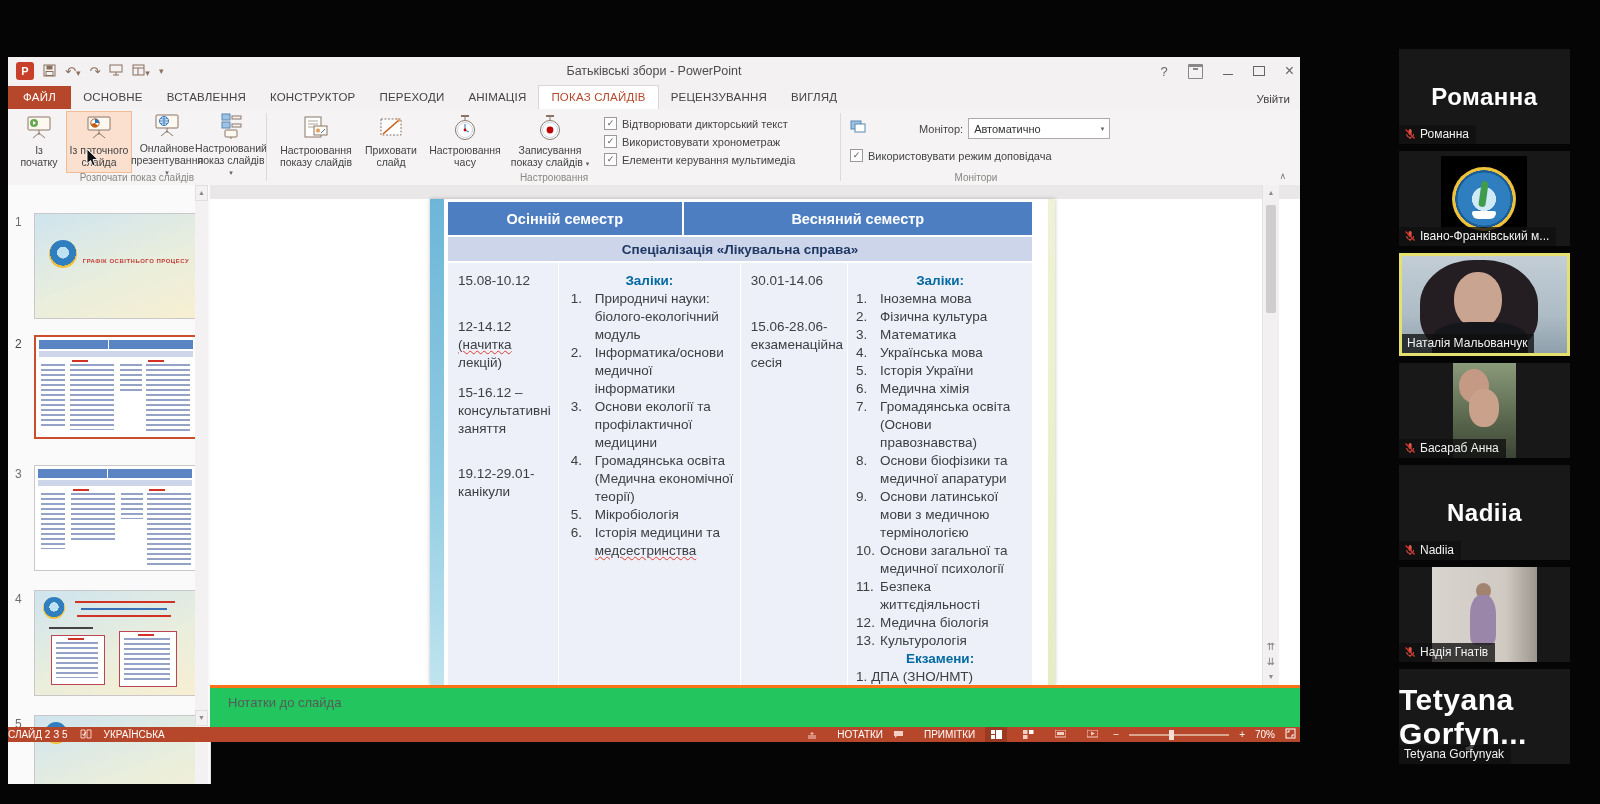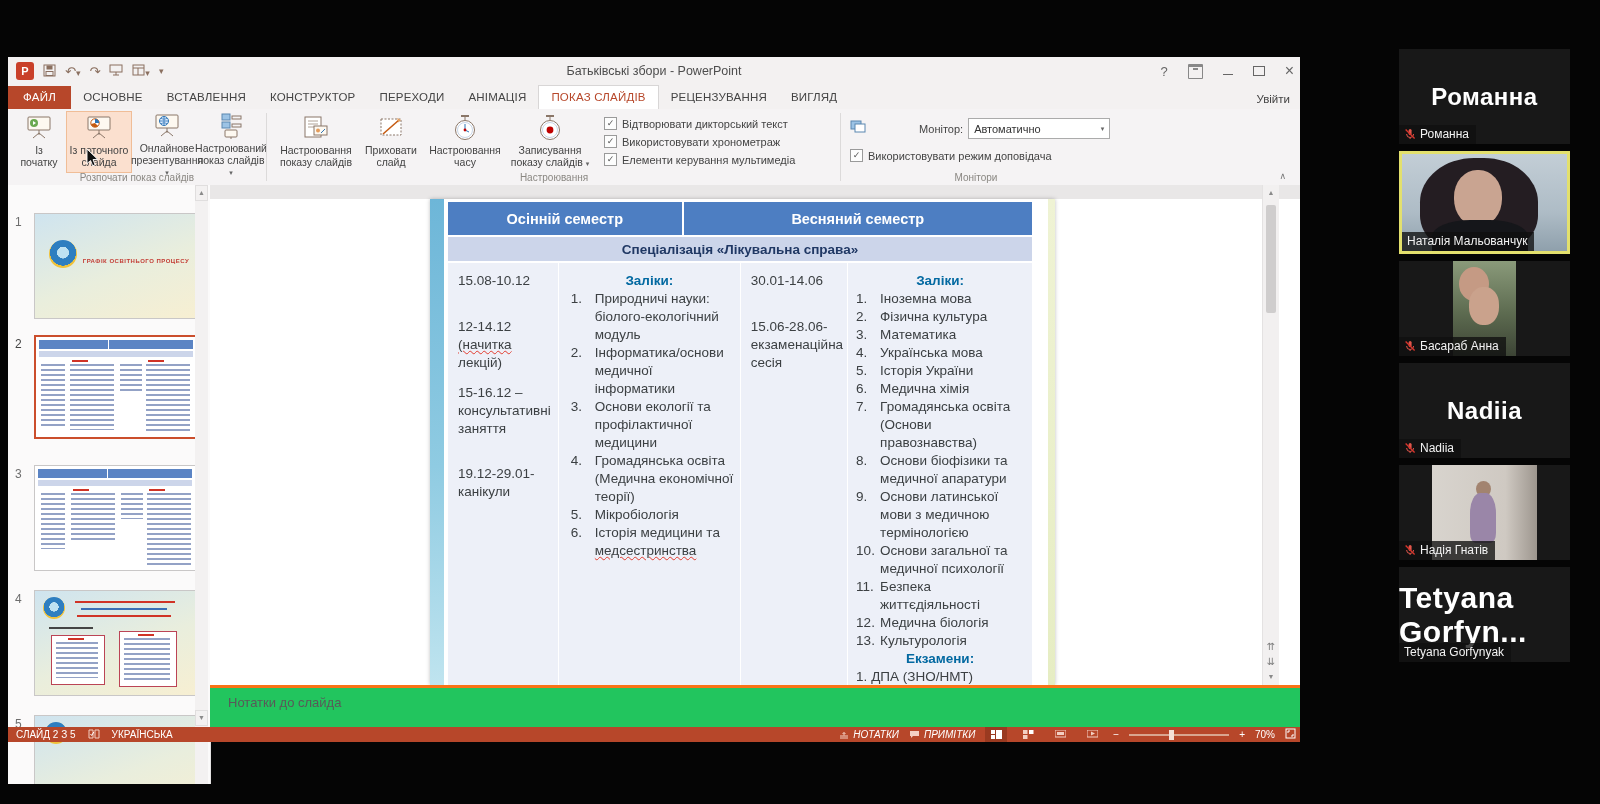--- a/index.html
+++ b/index.html
@@ -94,23 +94,23 @@
   .sarrow{font-size:7px;color:#8a8a8a;line-height:16px;height:16px;}
   .sthumb{width:10px;height:108px;background:#cfcdcd;border-radius:2px;margin-top:4px;}
   .schev{font-size:10px;color:#7c7c7c;line-height:15px;height:15px;}
   .mt-auto{margin-top:auto;}
   
   .notesbar{position:absolute;left:202px;top:628px;right:0;height:42px;background:#22c55e;border-top:3px solid #f97316;}
   .noteslbl{position:absolute;left:18px;top:7px;font-size:13px;color:#595959;}
   
   .statusbar{position:absolute;left:0;bottom:0;right:0;height:15px;background:#b7472a;color:#fff;
     display:flex;align-items:center;font-size:10px;}
-  .sbL{display:flex;align-items:center;gap:12px;padding-left:8px;}
+  .sbL{display:flex;align-items:center;gap:12px;}
   .sbR{margin-left:auto;display:flex;align-items:center;gap:10px;padding-right:4px;}
-  .sbtn{display:flex;align-items:center;gap:4px;font-style:italic;}
+  .sbtn{display:flex;align-items:center;gap:20px;}
   .viewbtn{width:22px;height:15px;display:flex;align-items:center;justify-content:center;}
   .viewbtn.active{background:#9a3a20;}
   .ztrack{width:100px;height:2px;background:#d9a58f;position:relative;}
   .zthumb{position:absolute;left:40px;top:-4px;width:5px;height:10px;background:#f4dfd6;}
   
   #tiles{position:absolute;left:1399px;top:49px;width:171px;}
   .tile{position:relative;width:171px;height:95px;background:#181818;margin-bottom:7px;overflow:hidden;}
   .tile.activeb{height:97px;border:3px solid #e3e06d;width:165px;}
   .bigname{position:absolute;inset:0;display:flex;align-items:center;justify-content:center;
     color:#fff;font-weight:bold;font-size:24px;letter-spacing:.5px;}
@@ -566,20 +566,34 @@
       <svg class="micico" width="12" height="12" viewBox="0 0 12 12">
           <rect x="4.6" y="1" width="3" height="6" rx="1.5" fill="#e0564b"></rect>
           <path d="M2.6 6a3.5 3.5 0 0 0 7 0" stroke="#e0564b" fill="none"></path>
           <line x1="6.1" y1="9.5" x2="6.1" y2="11" stroke="#e0564b"></line>
           <line x1="1.6" y1="1.5" x2="10.6" y2="10.5" stroke="#d8352c" stroke-width="1.4"></line>
         </svg>
       <span>Романна</span>
     </div>
   </div>
 
+  <div class="tile">
+    <div class="logotile">
+        <div class="logoimg"></div>
+      </div>
+    <div class="plabel">
+      <svg class="micico" width="12" height="12" viewBox="0 0 12 12">
+          <rect x="4.6" y="1" width="3" height="6" rx="1.5" fill="#e0564b"></rect>
+          <path d="M2.6 6a3.5 3.5 0 0 0 7 0" stroke="#e0564b" fill="none"></path>
+          <line x1="6.1" y1="9.5" x2="6.1" y2="11" stroke="#e0564b"></line>
+          <line x1="1.6" y1="1.5" x2="10.6" y2="10.5" stroke="#d8352c" stroke-width="1.4"></line>
+        </svg>
+      <span>Івано-Франківський м...</span>
+    </div>
+  </div>
 
   <div class="tile activeb">
     <div class="vid-n">
       <div class="hair"></div>
         <div class="face"></div>
         <div class="body"></div>
     </div>
     <div class="plabel">
       <span>Наталія Мальованчук</span>
     </div>

